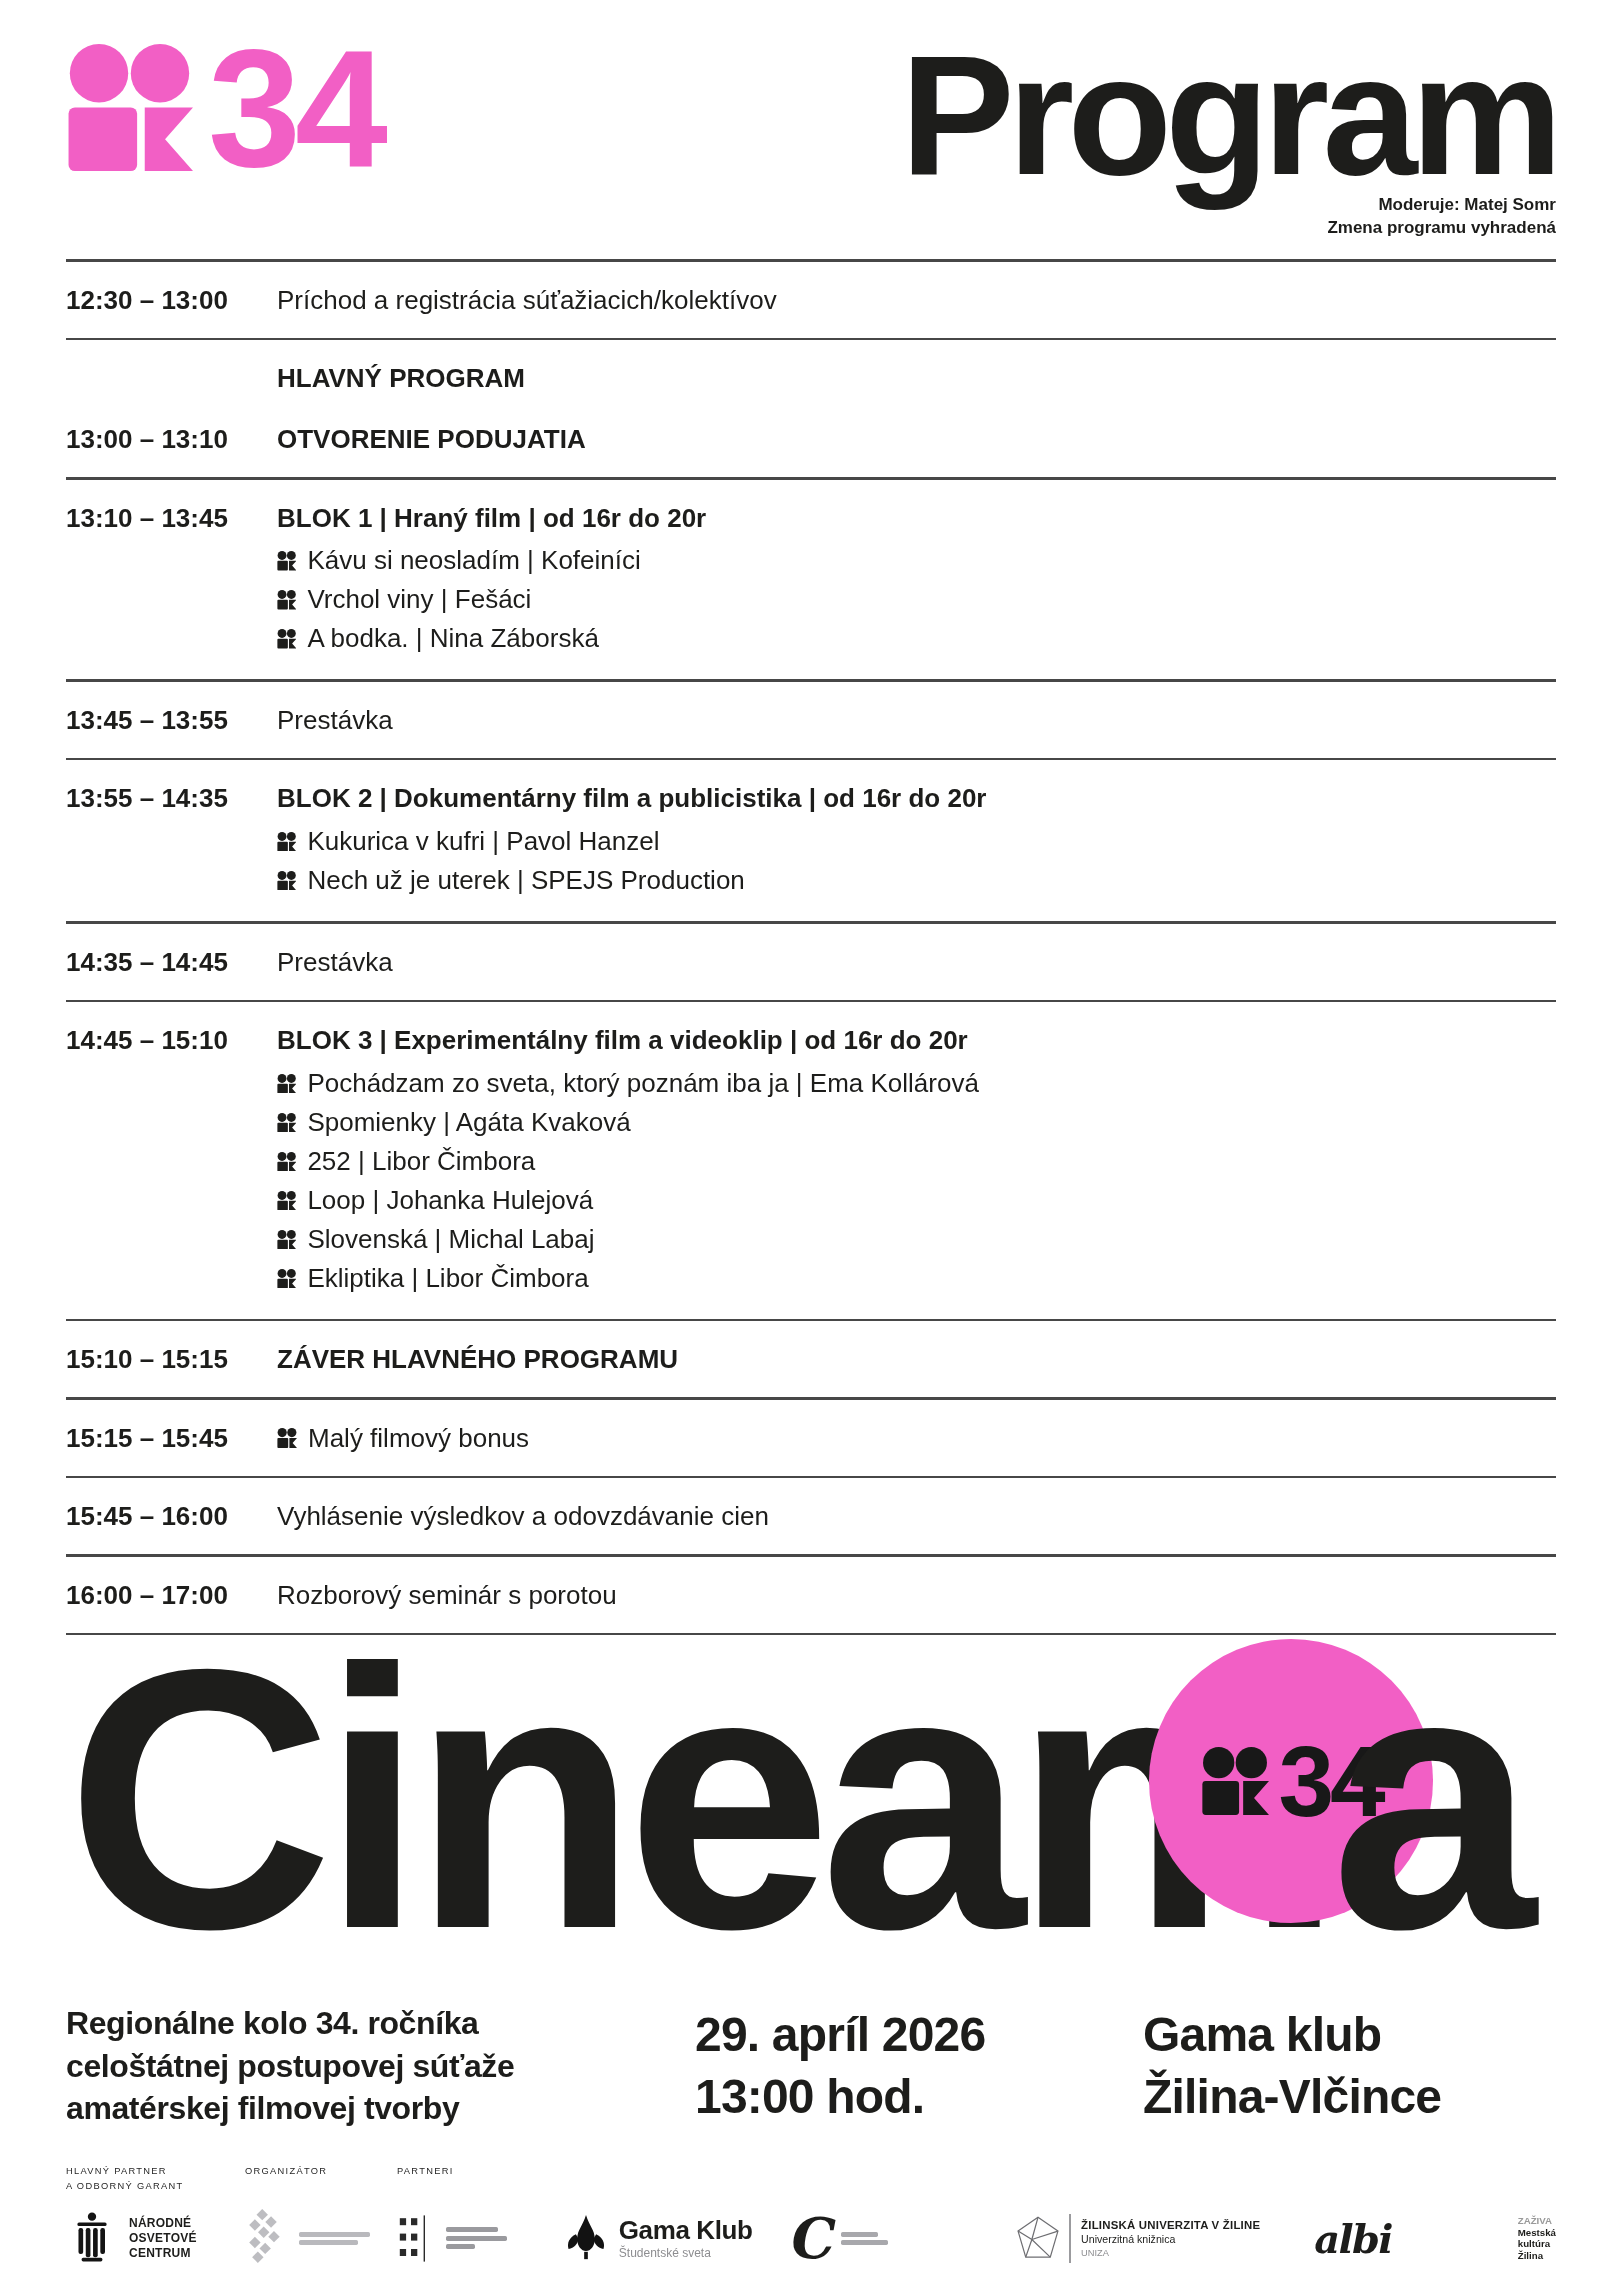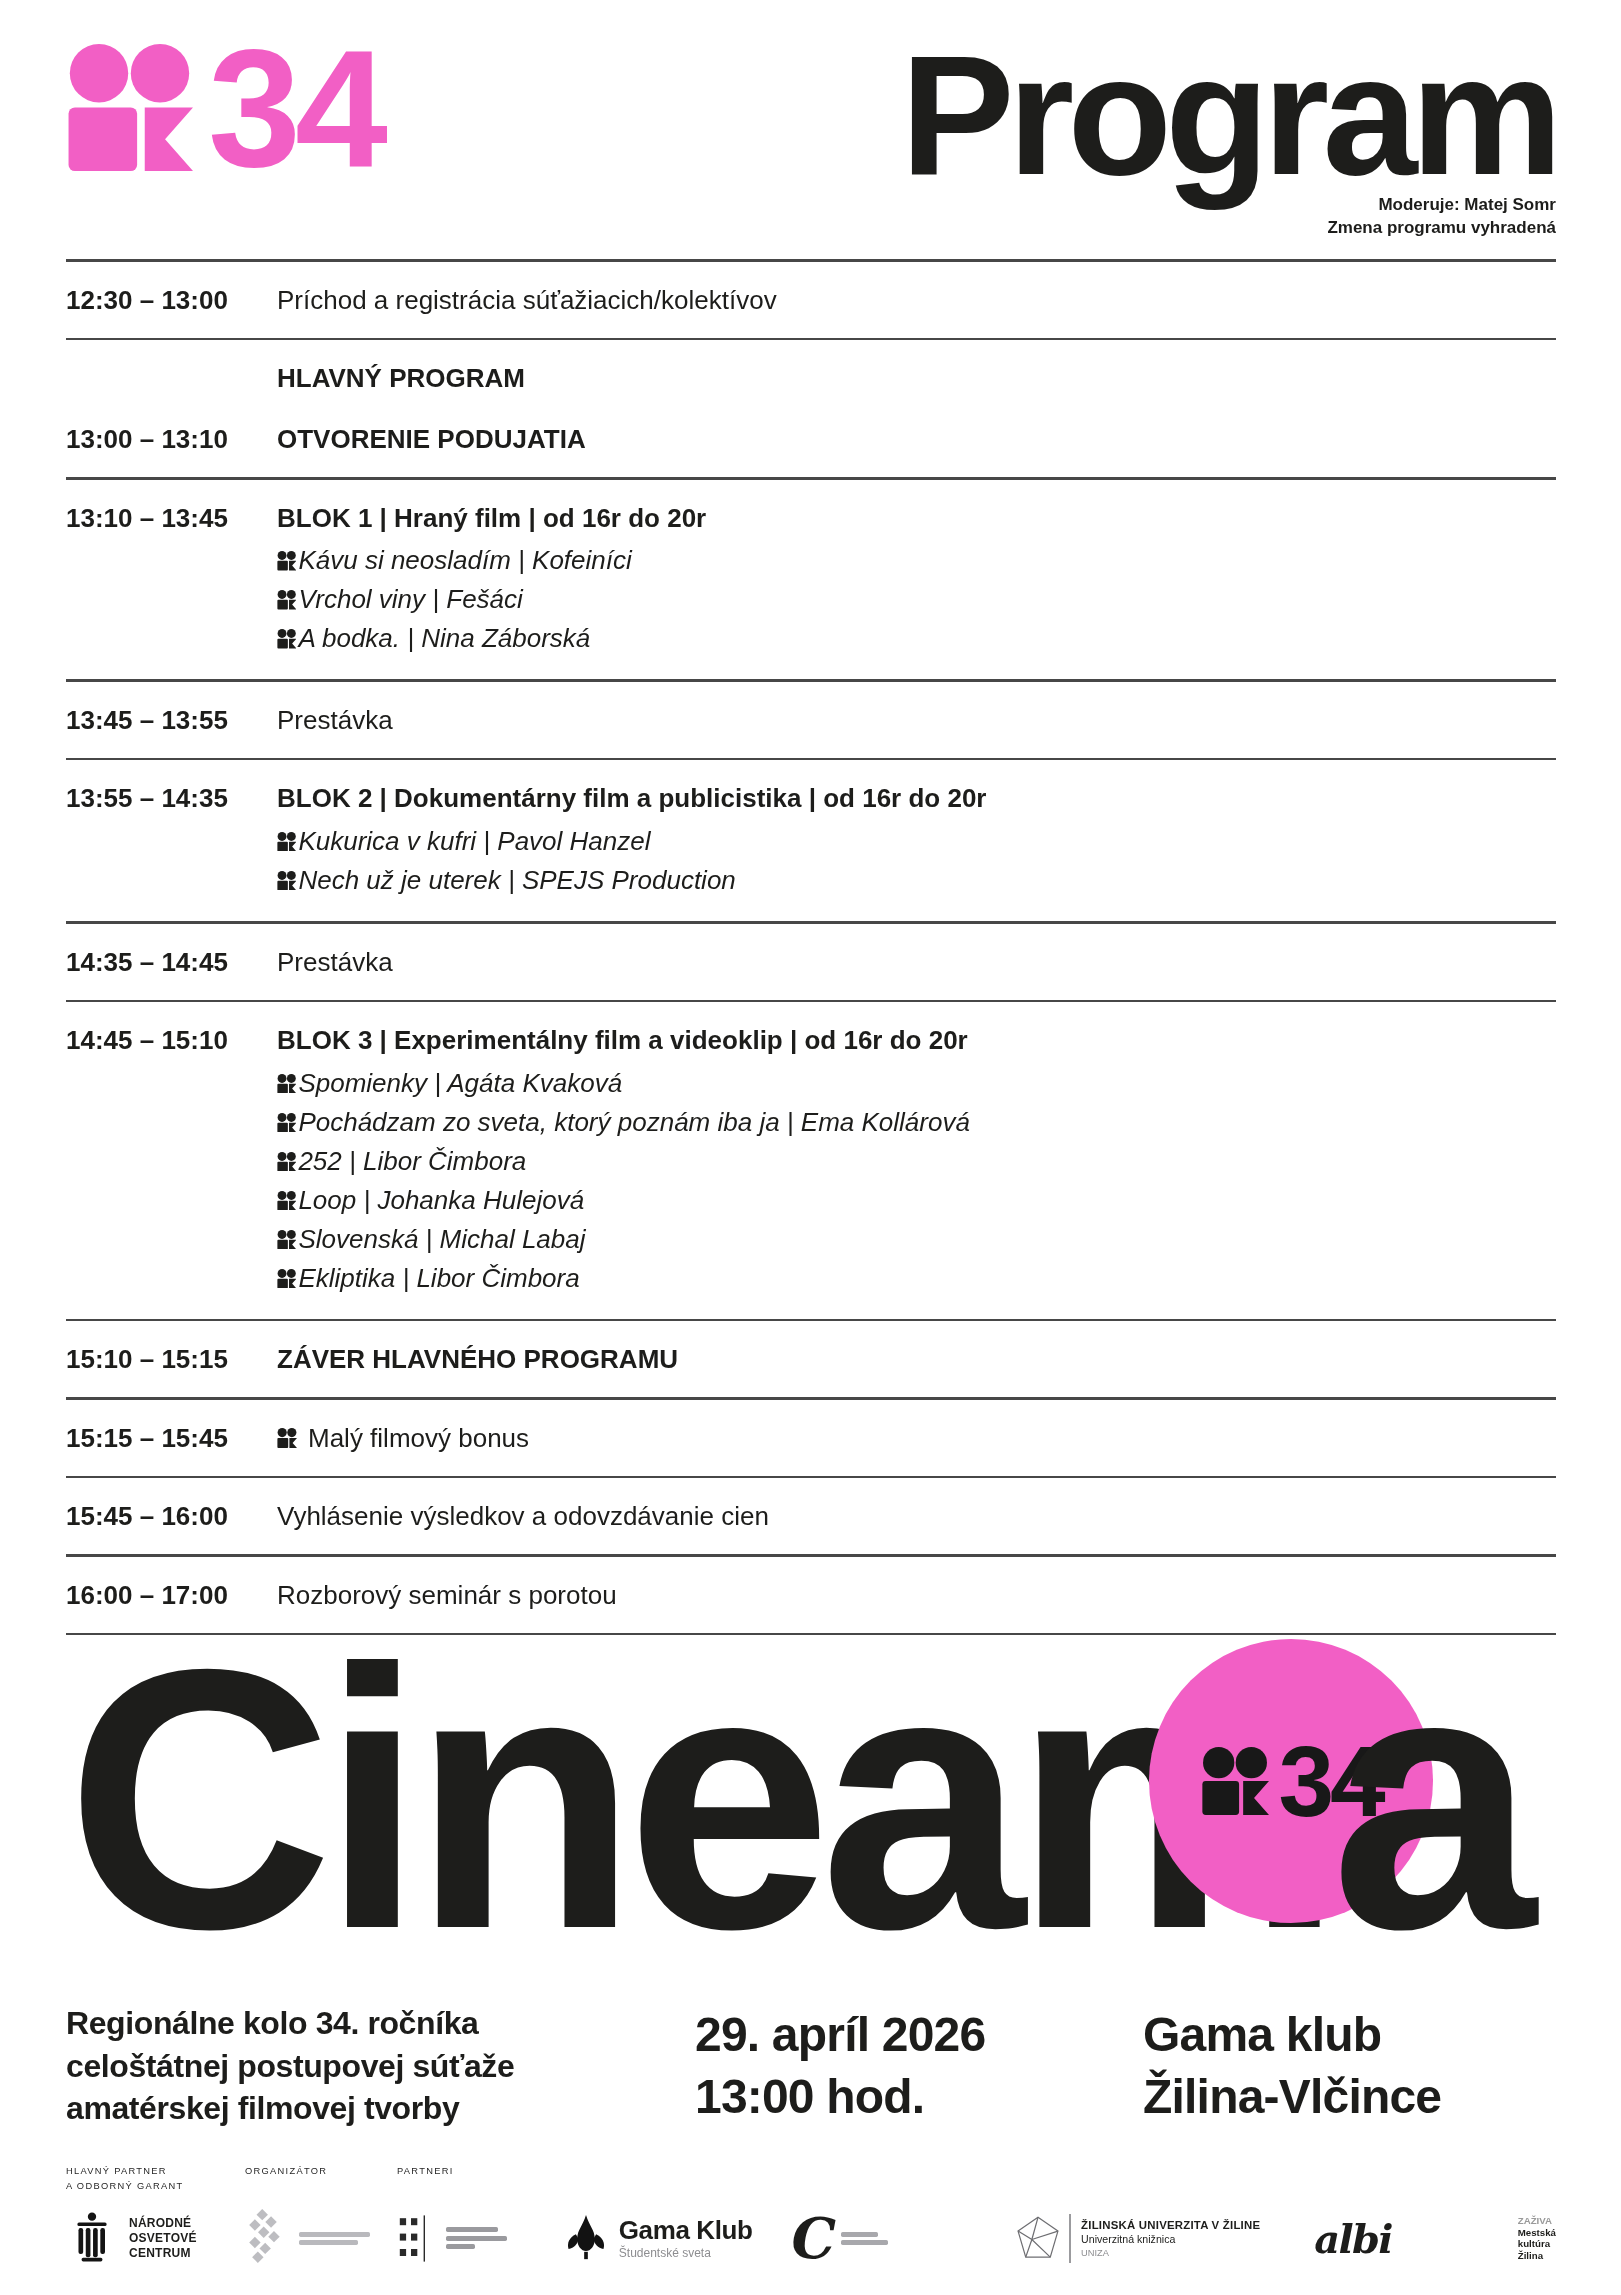--- a/index.html
+++ b/index.html
@@ -22,21 +22,21 @@
   .rule.after-hdr{margin-top:20px;}
   
   .section{padding:21px 0;}
   .row{display:flex;align-items:flex-start;}
   .row + .row{margin-top:27px;}
   .time{flex:0 0 211px;font-weight:700;font-size:26px;line-height:34px;white-space:nowrap;}
   .desc{font-size:26px;line-height:34px;min-width:0;}
   .title{display:flex;align-items:center;gap:11px;}
   .title.header span,.title.block span{font-weight:700;}
   .items{margin-top:6.8px;}
-  .item{display:flex;align-items:center;gap:2px;line-height:39px;font-style:italic;}
+  .item{display:flex;align-items:center;gap:11px;line-height:39px;}
   .item svg,.title svg{flex:none;}
   
   .hero{margin-top:8.4px;position:relative;}
   .wordmark{display:flex;font-size:370px;font-weight:700;letter-spacing:-12px;line-height:.84;position:relative;}
   .wm-left{position:relative;z-index:1;}
   .wm-right{position:relative;z-index:3;}
   .badge{
     position:absolute;z-index:2;right:123px;top:-5px;width:284px;height:284px;border-radius:50%;
     background:#f25fc5;display:flex;align-items:center;justify-content:center;gap:10px;
   }
@@ -228,30 +228,30 @@
               <span>BLOK 3 | Experimentálny film a videoklip | od 16r do 20r</span>
             </div>
             <div class="items">
               <div class="item">
                 <svg viewBox="0 0 100 100" width="19.4" height="19.4" fill="#1d1d1b" aria-hidden="true">
                   <circle cx="26" cy="23" r="23"></circle>
                   <circle cx="74" cy="23" r="23"></circle>
                   <rect x="2" y="50" width="54" height="50" rx="5"></rect>
                   <path d="M62 50 H100 L78 75 L100 100 H62 Z"></path>
                 </svg>
+                <span>Pochádzam zo sveta, ktorý poznám iba ja | Ema Kollárová</span>
+              </div>
+              <div class="item">
+                <svg viewBox="0 0 100 100" width="19.4" height="19.4" fill="#1d1d1b" aria-hidden="true">
+                  <circle cx="26" cy="23" r="23"></circle>
+                  <circle cx="74" cy="23" r="23"></circle>
+                  <rect x="2" y="50" width="54" height="50" rx="5"></rect>
+                  <path d="M62 50 H100 L78 75 L100 100 H62 Z"></path>
+                </svg>
                 <span>Spomienky | Agáta Kvaková</span>
-              </div>
-              <div class="item">
-                <svg viewBox="0 0 100 100" width="19.4" height="19.4" fill="#1d1d1b" aria-hidden="true">
-                  <circle cx="26" cy="23" r="23"></circle>
-                  <circle cx="74" cy="23" r="23"></circle>
-                  <rect x="2" y="50" width="54" height="50" rx="5"></rect>
-                  <path d="M62 50 H100 L78 75 L100 100 H62 Z"></path>
-                </svg>
-                <span>Pochádzam zo sveta, ktorý poznám iba ja | Ema Kollárová</span>
               </div>
               <div class="item">
                 <svg viewBox="0 0 100 100" width="19.4" height="19.4" fill="#1d1d1b" aria-hidden="true">
                   <circle cx="26" cy="23" r="23"></circle>
                   <circle cx="74" cy="23" r="23"></circle>
                   <rect x="2" y="50" width="54" height="50" rx="5"></rect>
                   <path d="M62 50 H100 L78 75 L100 100 H62 Z"></path>
                 </svg>
                 <span>252 | Libor Čimbora</span>
               </div>

